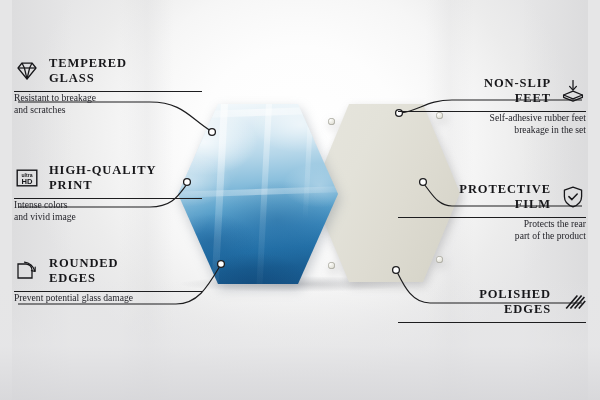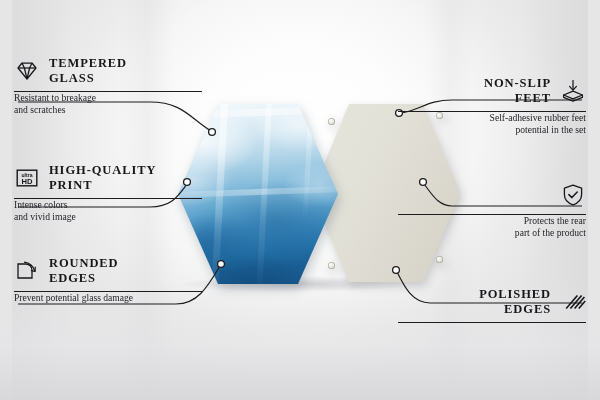--- a/index.html
+++ b/index.html
@@ -223,31 +223,33 @@
             <path d="M9.6 8.4 L13 12.1 L16.4 8.4"></path>
           <path d="M13 13.2 L22.4 17 L13 20.8 L3.6 17 Z"></path>
           <path d="M3.6 17 V19.4 L13 23.2 L22.4 19.4 V17"></path>
         </svg>
       </span>
       <span class="title">NON-SLIP
 FEET</span>
     </div>
     <div class="rule"></div>
     <div class="desc">Self-adhesive rubber feet
-potential in the set</div>
+breakage in the set</div>
   </div>
 
   <div class="callout right" style="top:162px;">
     <div class="head">
       <span class="icon">
         <svg viewBox="0 0 26 26" width="26" height="26" fill="none" stroke="#17171a" stroke-width="1.3" stroke-linejoin="round" stroke-linecap="round">
           <path d="M13 3.2 L21.6 6.2 V12.4 C21.6 17.4 17.8 21.1 13 22.8 C8.2 21.1 4.4 17.4 4.4 12.4 V6.2 Z"></path>
           <path d="M8.9 12.6 L11.9 15.6 L17.2 10.1" stroke-width="1.5"></path>
         </svg>
       </span>
+      <span class="title">PROTECTIVE
+FILM</span>
     </div>
     <div class="rule"></div>
     <div class="desc">Protects the rear
 part of the product</div>
   </div>
 
   <div class="callout right" style="top:267px;">
     <div class="head">
       <span class="icon">
         <svg viewBox="0 0 26 26" width="26" height="26" fill="none" stroke="#17171a" stroke-width="1.6" stroke-linecap="butt">

